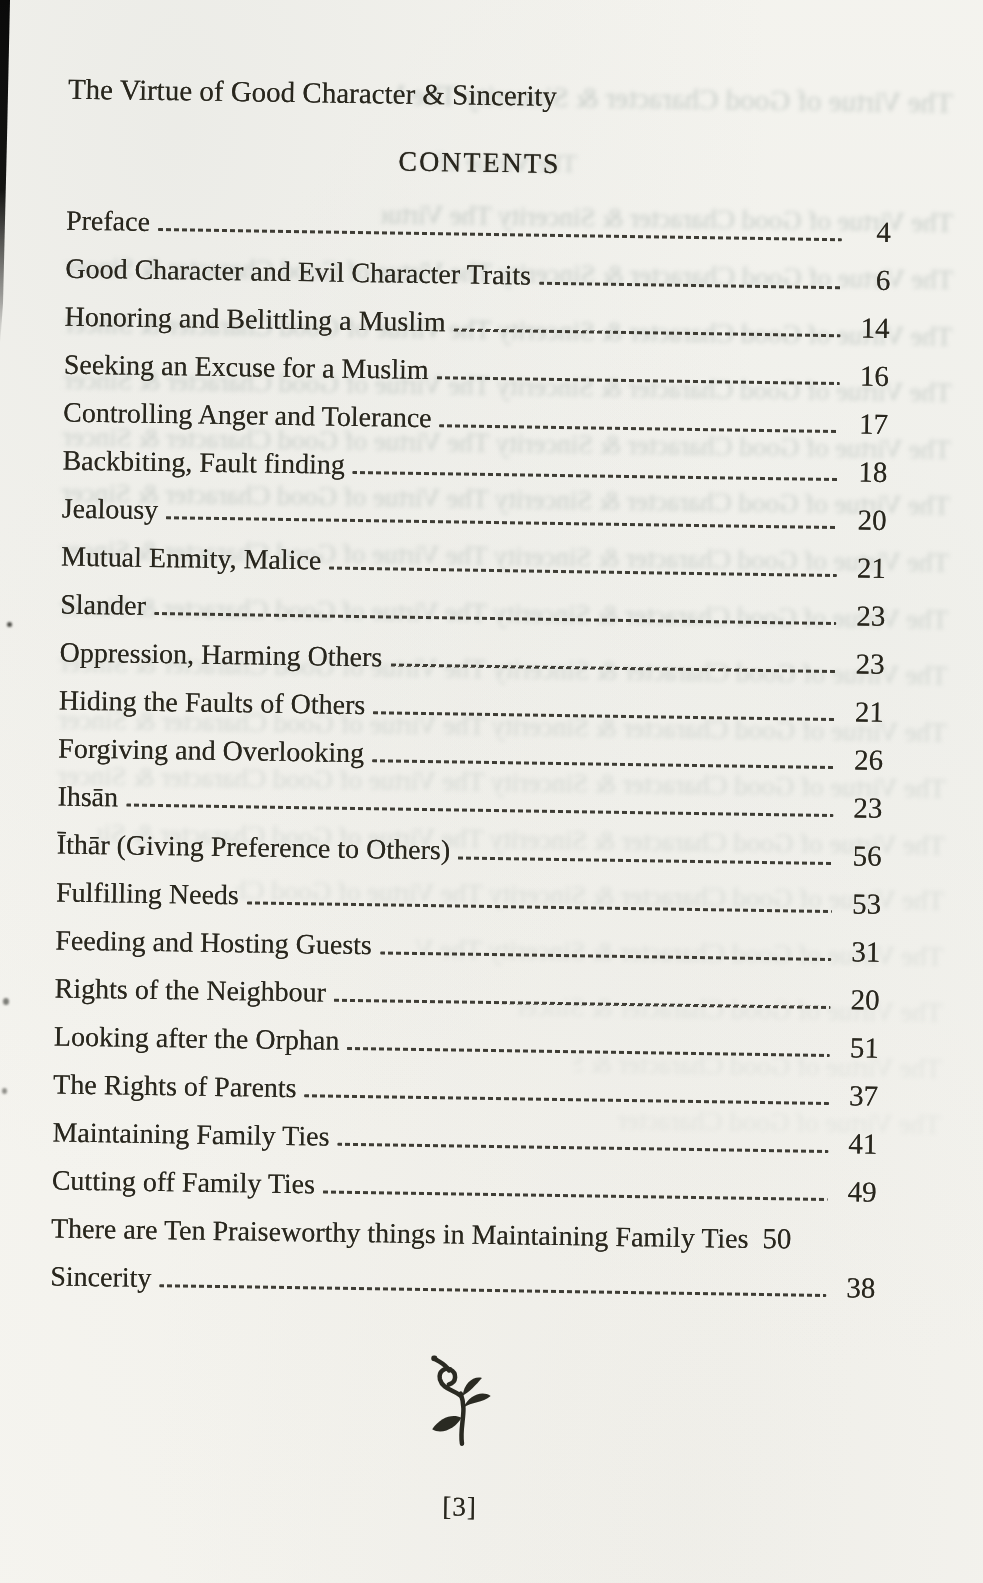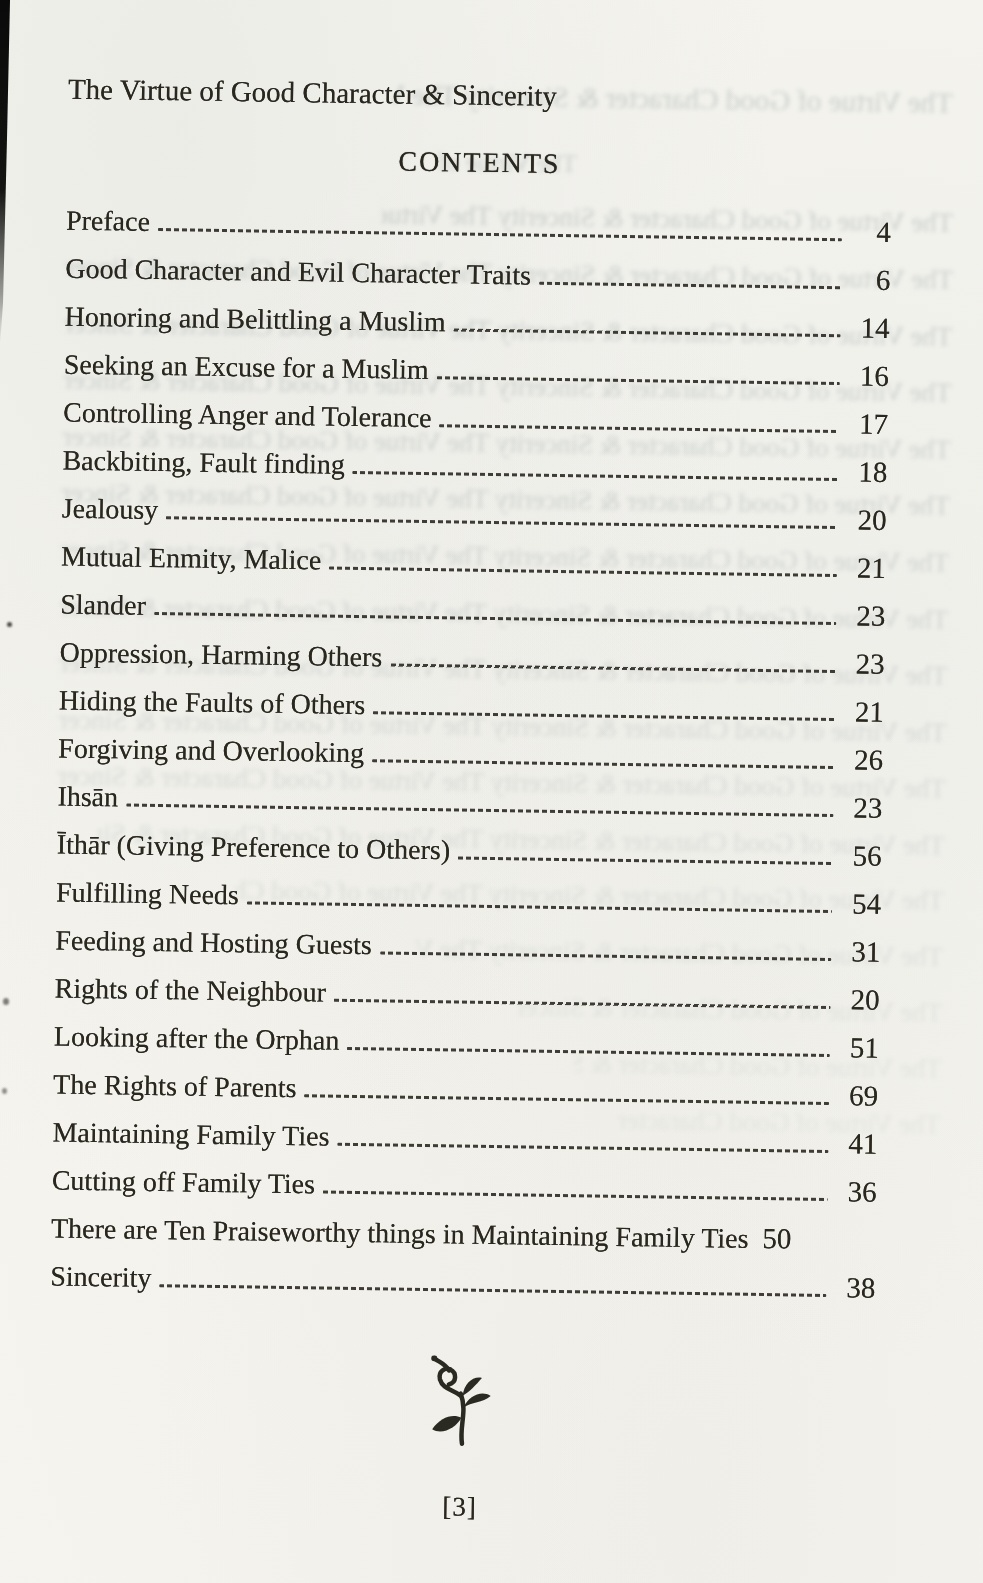--- a/index.html
+++ b/index.html
@@ -174,51 +174,51 @@
         <span class="toc-page">23</span>
       </div>
       <div class="toc-row">
         <span class="toc-title">Īthār (Giving Preference to Others)</span>
         <span class="leader"></span>
         <span class="toc-page">56</span>
       </div>
       <div class="toc-row">
         <span class="toc-title">Fulfilling Needs</span>
         <span class="leader"></span>
-        <span class="toc-page">54</span>
+        <span class="toc-page">53</span>
       </div>
       <div class="toc-row">
         <span class="toc-title">Feeding and Hosting Guests</span>
         <span class="leader"></span>
         <span class="toc-page">31</span>
       </div>
       <div class="toc-row">
         <span class="toc-title">Rights of the Neighbour</span>
         <span class="leader"></span>
         <span class="toc-page">20</span>
       </div>
       <div class="toc-row">
         <span class="toc-title">Looking after the Orphan</span>
         <span class="leader"></span>
         <span class="toc-page">51</span>
       </div>
       <div class="toc-row">
         <span class="toc-title">The Rights of Parents</span>
         <span class="leader"></span>
-        <span class="toc-page">69</span>
+        <span class="toc-page">37</span>
       </div>
       <div class="toc-row">
         <span class="toc-title">Maintaining Family Ties</span>
         <span class="leader"></span>
         <span class="toc-page">41</span>
       </div>
       <div class="toc-row">
         <span class="toc-title">Cutting off Family Ties</span>
         <span class="leader"></span>
-        <span class="toc-page">36</span>
+        <span class="toc-page">49</span>
       </div>
       <div class="toc-row">
         <span class="toc-title">There are Ten Praiseworthy things in Maintaining Family Ties</span>
         <span class="gap"></span>
         <span class="toc-page inline">50</span>
       </div>
       <div class="toc-row">
         <span class="toc-title">Sincerity</span>
         <span class="leader"></span>
         <span class="toc-page">38</span>

